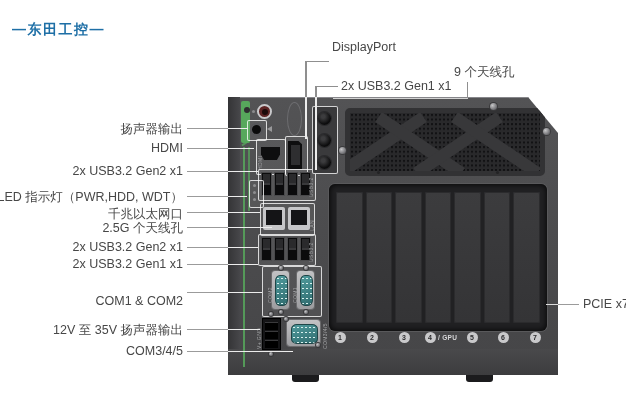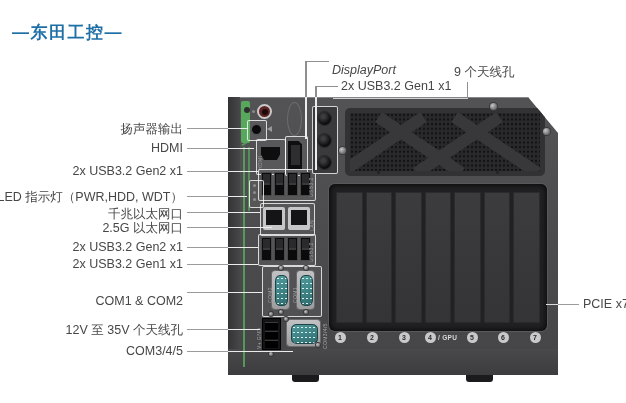--- a/index.html
+++ b/index.html
@@ -5,21 +5,21 @@
   html,body{margin:0;padding:0;}
   body{width:626px;height:403px;position:relative;background:#ffffff;overflow:hidden;
        font-family:"Liberation Sans","DejaVu Sans",sans-serif;}
   .abs{position:absolute;}
 
   
   .logo-line1{font-size:17.5px;font-weight:bold;font-style:italic;letter-spacing:.5px;white-space:nowrap;}
   .logo-d{color:#f08300;}
   .logo-rest{color:#1e6fa6;}
   .logo-reg{font-size:8px;color:#1e6fa6;vertical-align:super;font-style:normal;}
-  .logo-line2{font-size:17px;font-weight:bold;color:#1e6fa6;letter-spacing:1.5px;white-space:nowrap;}
+  .logo-line2{font-size:14px;font-weight:bold;color:#1e6fa6;letter-spacing:1.5px;white-space:nowrap;}
 
   
   .lbl{position:absolute;font-size:12.5px;color:#474747;white-space:nowrap;}
   .lbl-l{right:443px;text-align:right;}
   .lead{position:absolute;background:#9b9b9b;}
   .lead-l{height:1.5px;background:linear-gradient(to right,#9b9b9b 41px,#ececec 41px);}
 
   
   .chassis{position:absolute;left:228px;top:97px;width:330px;height:278px;
     background:linear-gradient(180deg,#535355 0%,#4b4b4d 55%,#454547 100%);
@@ -206,29 +206,29 @@
 
 <div class="lead" style="left:305px;top:60.5px;width:24px;height:1.5px;background:#8f8f8f;"></div>
 <div class="lead" style="left:305px;top:60.5px;width:1.5px;height:78px;background:linear-gradient(to bottom,#8f8f8f 36.5px,#ececec 36.5px);"></div>
 <div class="lead" style="left:315px;top:85.5px;width:23px;height:1.5px;background:#8f8f8f;"></div>
 <div class="lead" style="left:315px;top:85.5px;width:1.5px;height:84px;background:linear-gradient(to bottom,#8f8f8f 11.5px,#ececec 11.5px);"></div>
 <div class="lead" style="left:466.5px;top:82px;width:1.5px;height:17px;background:#8f8f8f;"></div>
 <div class="lead" style="left:333px;top:97.5px;width:135px;height:1.5px;background:#d2d2d2;"></div>
 
 <div class="lead" style="left:546px;top:303.5px;width:33px;height:1.5px;background:linear-gradient(to right,#dddddd 12px,#9b9b9b 12px);"></div>
 
-<div class="lbl" style="left:332px;top:63px;font-style:italic;">DisplayPort</div>
+<div class="lbl" style="left:332px;top:40px;">DisplayPort</div>
 <div class="lbl" style="left:341px;top:79px;">2x USB3.2 Gen1 x1</div>
 <div class="lbl" style="left:454px;top:64px;">9 个天线孔</div>
 
 <div class="lbl lbl-l" style="top:121px;">扬声器输出</div>
 <div class="lbl lbl-l" style="top:141px;">HDMI</div>
 <div class="lbl lbl-l" style="top:164px;">2x USB3.2 Gen2 x1</div>
 <div class="lbl lbl-l" style="top:189px;">LED 指示灯（PWR,HDD, WDT）</div>
 <div class="lbl lbl-l" style="top:205.5px;">千兆以太网口</div>
-<div class="lbl lbl-l" style="top:220px;">2.5G 以太网口</div>
+<div class="lbl lbl-l" style="top:220px;">2.5G 个天线孔</div>
 <div class="lbl lbl-l" style="top:240px;">2x USB3.2 Gen2 x1</div>
 <div class="lbl lbl-l" style="top:257px;">2x USB3.2 Gen1 x1</div>
 <div class="lbl lbl-l" style="top:294px;">COM1 &amp; COM2</div>
-<div class="lbl lbl-l" style="top:322px;">12V 至 35V 个天线孔</div>
+<div class="lbl lbl-l" style="top:322px;">12V 至 35V 扬声器输出</div>
 <div class="lbl lbl-l" style="top:344px;">COM3/4/5</div>
 
 <div class="lbl" style="left:583px;top:297px;">PCIE x7</div>
 
 </body></html>

